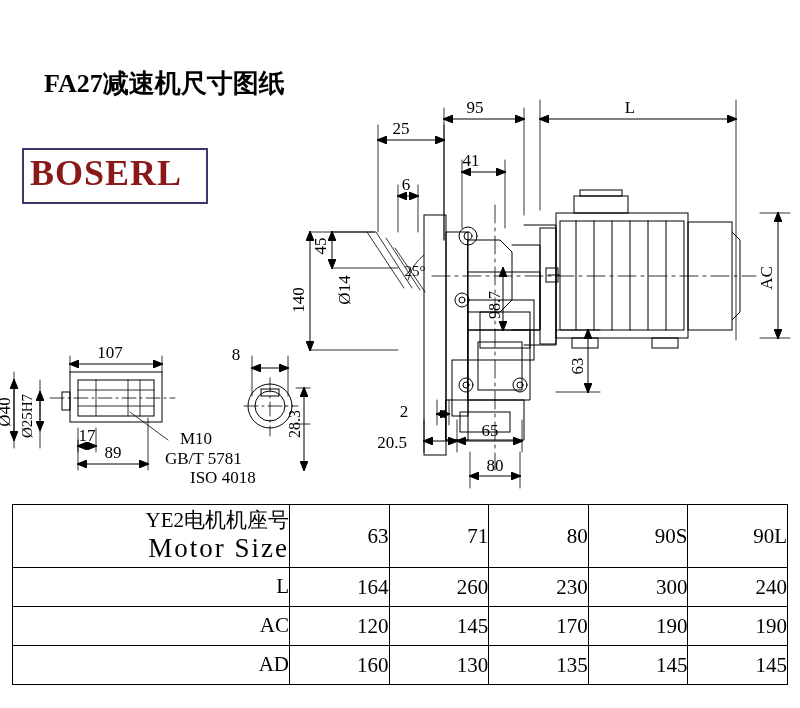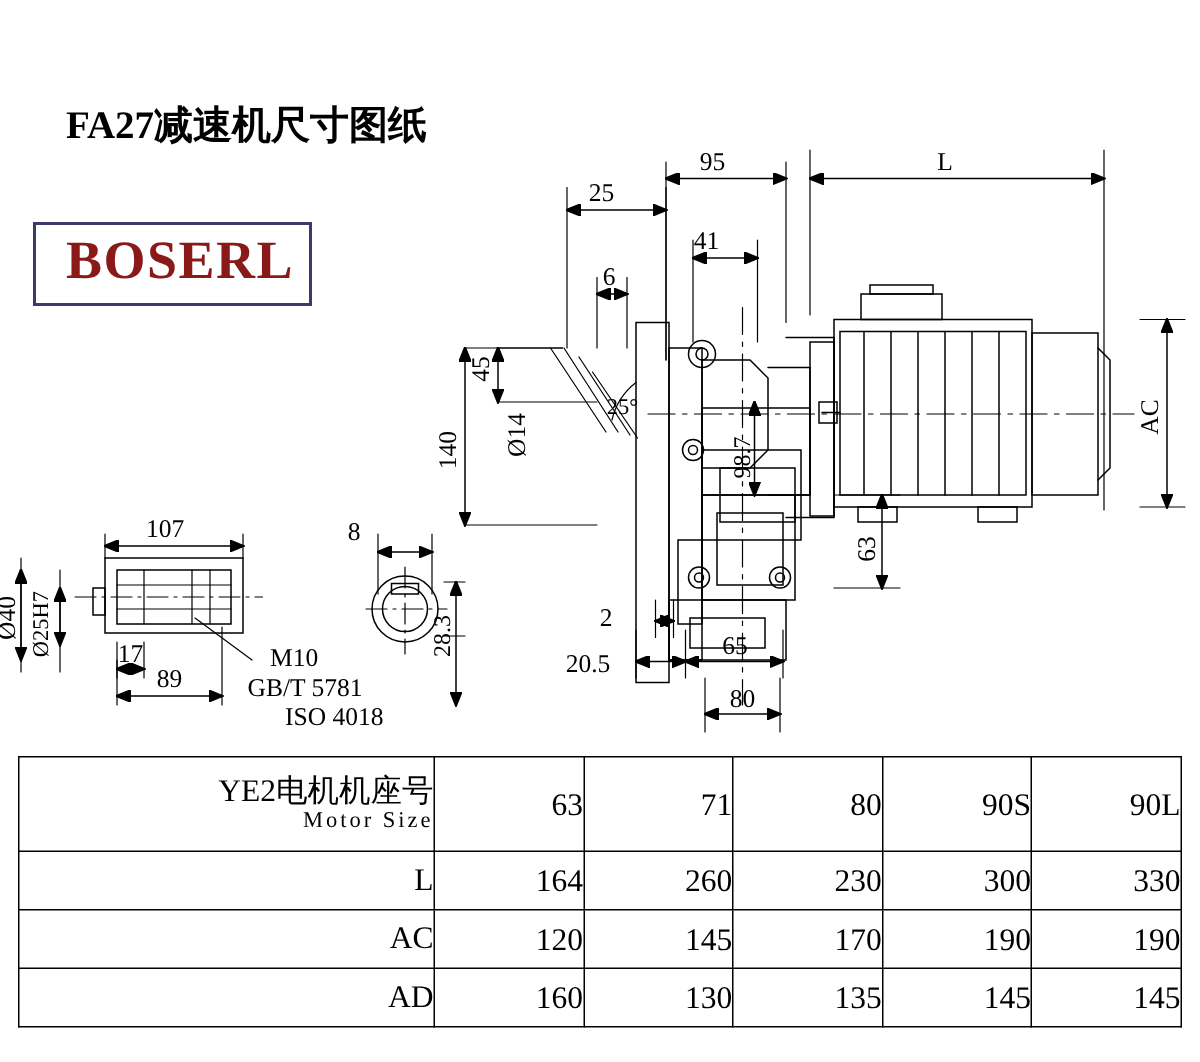--- a/index.html
+++ b/index.html
@@ -39,21 +39,20 @@
     width: 186px;
     height: 56px;
     border: 2px solid #3b3b6b;
     box-sizing: border-box;
   }
   .logo-text {
     position: absolute;
     left: 30px;
     top: 152px;
     width: 180px;
-    text-align: center;
     font-family: "Liberation Serif", serif;
     font-size: 36px;
     font-weight: bold;
     color: #8a1a1a;
     letter-spacing: 1px;
   }
   svg.drawing {
     position: absolute;
     left: 0;
     top: 0;
@@ -86,21 +85,21 @@
     height: 62px;
   }
   .cn-line {
     display: block;
     font-family: "Liberation Serif", serif;
     font-size: 21px;
   }
   .en-line {
     display: block;
     font-family: "Liberation Serif", serif;
-    font-size: 15px;
+    font-size: 27px;
     letter-spacing: 2px;
   }
 </style>
 </head>
 <body>
 
 <div id="page">
 
   <div class="title">FA27减速机尺寸图纸</div>
 
@@ -353,21 +352,21 @@
         <td>80</td>
         <td>90S</td>
         <td>90L</td>
       </tr>
       <tr>
         <td class="head-cell">L</td>
         <td>164</td>
         <td>260</td>
         <td>230</td>
         <td>300</td>
-        <td>330</td>
+        <td>240</td>
       </tr>
       <tr>
         <td class="head-cell">AC</td>
         <td>120</td>
         <td>145</td>
         <td>170</td>
         <td>190</td>
         <td>190</td>
       </tr>
       <tr>

